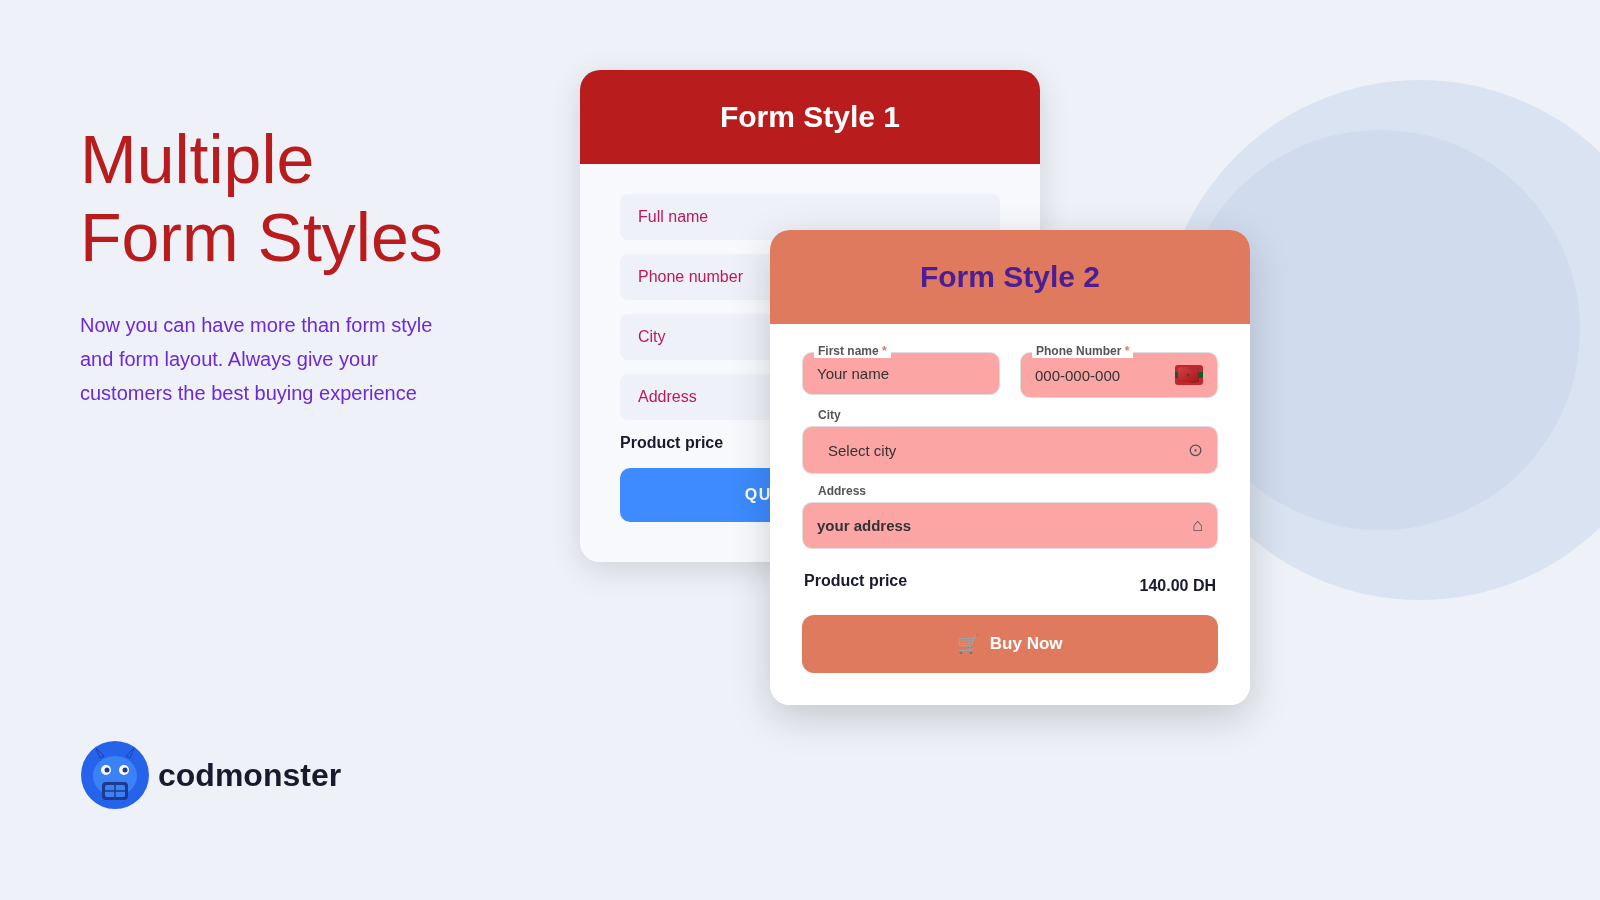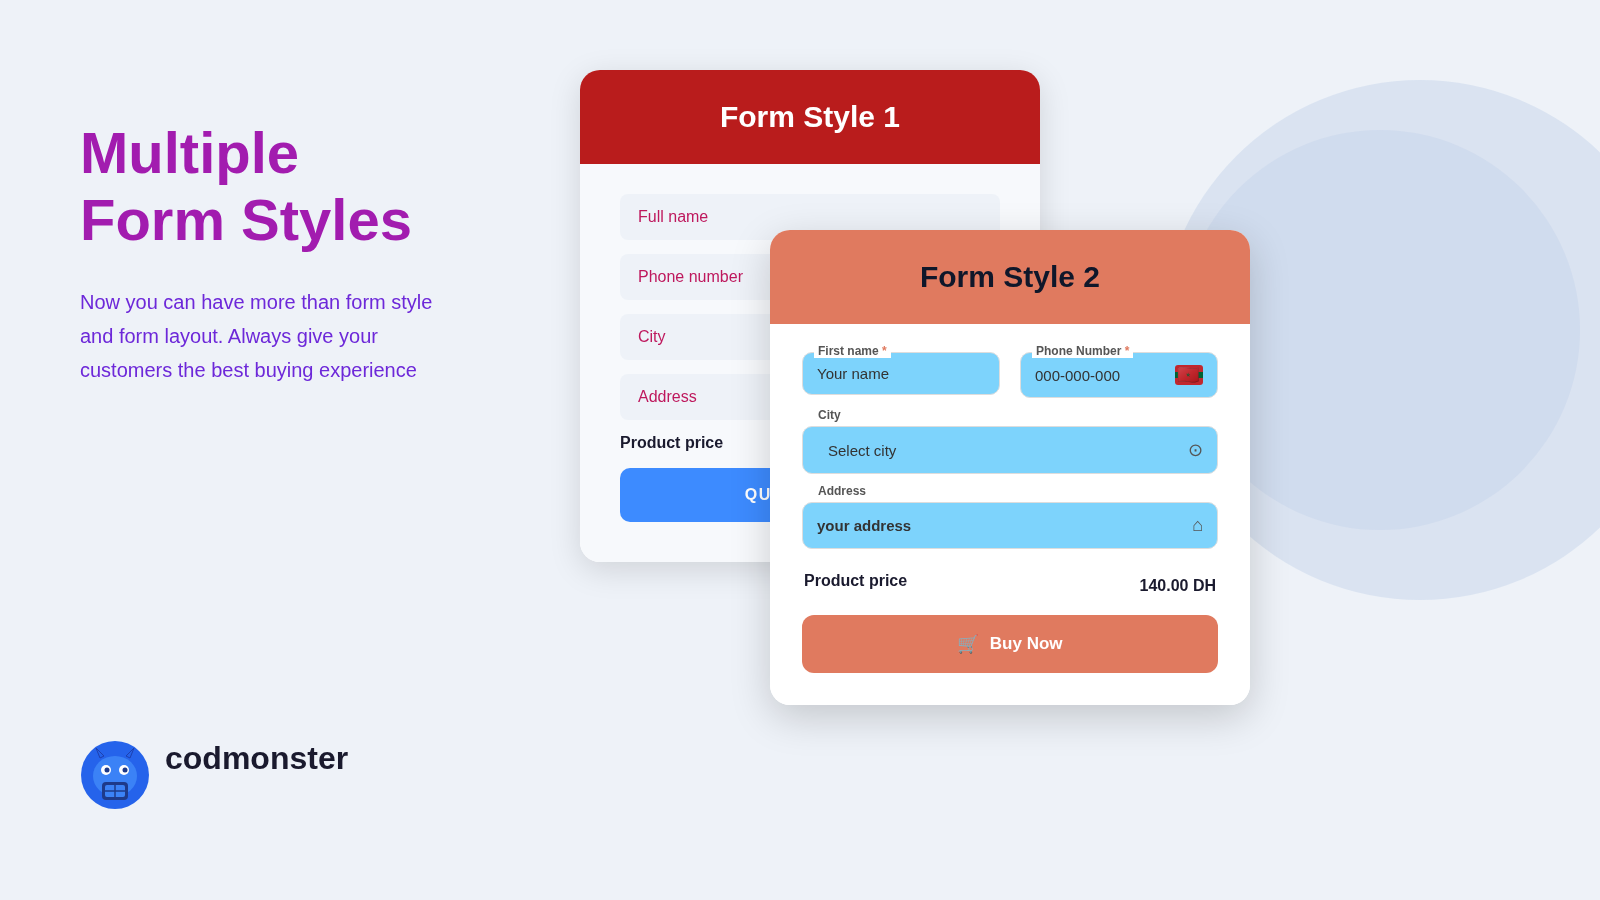--- a/index.html
+++ b/index.html
@@ -37,40 +37,41 @@
 
     
     .left-panel {
       position: absolute;
       left: 80px;
       top: 120px;
       width: 460px;
       z-index: 2;
     }
     .main-title {
-      font-size: 58px;
-      font-weight: 700;
-      color: #a21caf;
+      font-size: 68px;
+      font-weight: 400;
+      color: #b91c1c;
       line-height: 1.15;
       margin-bottom: 32px;
     }
     .subtitle {
       font-size: 20px;
       color: #6d28d9;
       line-height: 1.7;
       max-width: 380px;
     }
 
     
     .logo-section {
       position: absolute;
       left: 80px;
       bottom: 90px;
       display: flex;
-      gap: 15px;
+      align-items: center;
+      gap: 8px;
       z-index: 2;
     }
     .logo-icon {
       width: 70px;
       height: 70px;
     }
     .logo-text {
       font-size: 32px;
       font-weight: 600;
       color: #1a1a2e;
@@ -159,21 +160,21 @@
       z-index: 3;
     }
     .card-2-header {
       background: #e07a5f;
       padding: 30px 40px;
       text-align: center;
     }
     .card-2-header-title {
       font-size: 30px;
       font-weight: 700;
-      color: #0f172a;
+      color: #4c1d95;
     }
     .card-2-body {
       padding: 28px 32px 32px;
       background: #fff;
     }
     .card-2-row {
       display: flex;
       gap: 20px;
       margin-bottom: 18px;
     }
@@ -196,21 +197,21 @@
       z-index: 1;
     }
     .field-label .required {
       color: #e07a5f;
     }
     .card-2-input-wrapper {
       border: 1.5px solid #ddd;
       border-radius: 10px;
       display: flex;
       padding: 12px 14px;
-      background: #7dd3fc;
+      background: #fca5a5;
       position: relative;
     }
     .card-2-input-wrapper input {
       border: none;
       outline: none;
       font-size: 15px;
       color: #333;
       background: transparent;
       width: 100%;
     }

